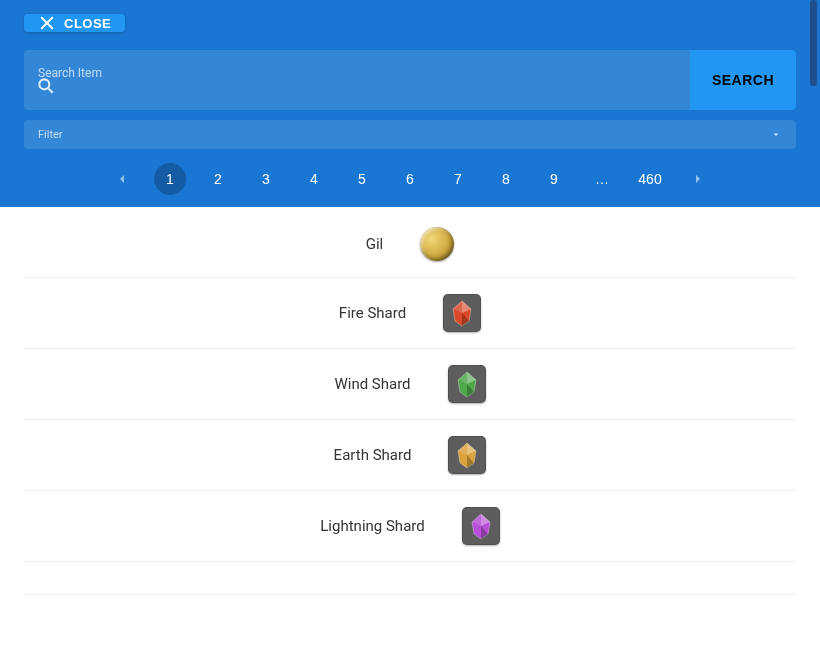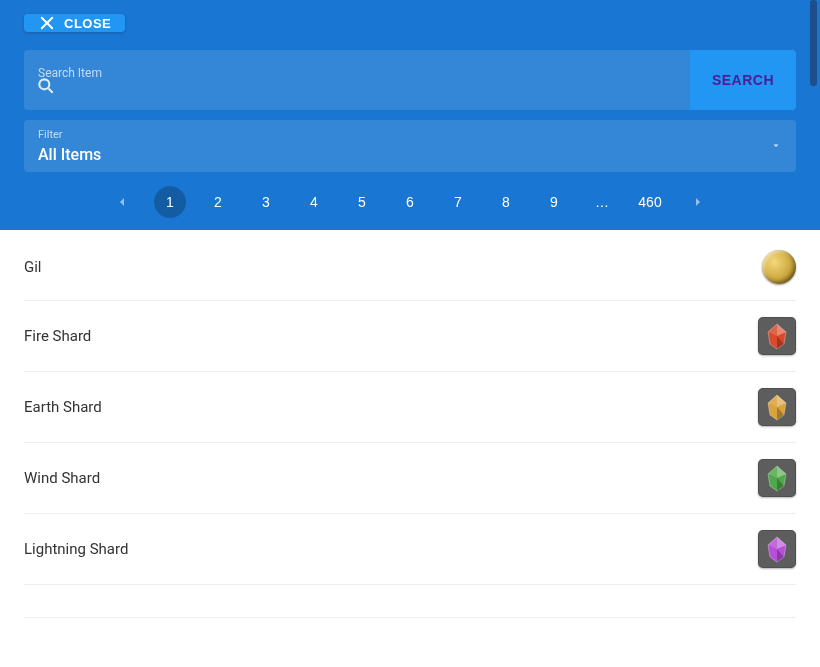--- a/index.html
+++ b/index.html
@@ -77,21 +77,21 @@
     }
     .search-icon {
       position: absolute;
       left: 12px;
       bottom: 10px;
       color: rgba(255,255,255,0.85);
     }
     .search-btn {
       background: #2196f3;
       border: none;
-      color: #4c1d95;
+      color: #000000;
       font-weight: 600;
       font-size: 14px;
       letter-spacing: 0.5px;
       padding: 0 22px;
       border-radius: 0 4px 4px 0;
       cursor: pointer;
     }
     .filter-wrap {
       margin-top: 10px;
       background: rgba(255,255,255,0.12);
@@ -148,21 +148,21 @@
     }
     .page-btn.ellipsis {
       cursor: default;
     }
     .list {
       padding: 0 24px;
     }
     .list-item {
       display: flex;
       align-items: center;
-      justify-content: space-between;
+      justify-content: center;
       padding: 16px 0;
       border-bottom: 1px solid #eee;
       gap: 37px;
     }
     .list-item:first-child { padding-top: 20px; }
     .item-name {
       color: #333;
       font-size: 15px;
     }
     .item-icon {
@@ -207,21 +207,20 @@
             <line x1="15" y1="15" x2="20" y2="20"></line>
         </svg>
       </span>
       <input class="search-input" value="" style="">
     </div>
     <button class="search-btn">SEARCH</button>
   </div>
 
   <div class="filter-wrap">
     <span class="filter-label">Filter</span>
-    <div class="filter-value">All Items</div>
     <span class="dropdown-arrow">
       <svg width="12" height="12" viewBox="0 0 24 24" fill="currentColor">
           <path d="M7 10l5 5 5-5z"></path>
         </svg>
     </span>
   </div>
 
   <div class="pagination" id="pagination">
     <button class="page-btn page-arrow">
       <svg width="16" height="16" viewBox="0 0 24 24" fill="currentColor">
@@ -258,42 +257,42 @@
       <div class="item-icon shard-bg shard">
         <svg width="26" height="28" viewBox="0 0 26 28">
           <path d="M13 2 L22 10 L20 22 L13 27 L6 22 L4 10 Z" fill="#d9492a" stroke="rgba(255,255,255,0.4)" stroke-width="0.8"></path>
           <path d="M13 2 L22 10 L13 14 Z" fill="rgba(255,255,255,0.35)"></path>
           <path d="M13 2 L4 10 L13 14 Z" fill="rgba(255,255,255,0.15)"></path>
           <path d="M13 14 L20 22 L13 27 Z" fill="rgba(0,0,0,0.25)"></path>
         </svg>
       </div>
     </div>
     <div class="list-item">
+      <span class="item-name">Wind Shard</span>
+      <div class="item-icon shard-bg shard">
+        <svg width="26" height="28" viewBox="0 0 26 28">
+          <path d="M13 2 L22 10 L20 22 L13 27 L6 22 L4 10 Z" fill="#4fa84a" stroke="rgba(255,255,255,0.4)" stroke-width="0.8"></path>
+          <path d="M13 2 L22 10 L13 14 Z" fill="rgba(255,255,255,0.35)"></path>
+          <path d="M13 2 L4 10 L13 14 Z" fill="rgba(255,255,255,0.15)"></path>
+          <path d="M13 14 L20 22 L13 27 Z" fill="rgba(0,0,0,0.25)"></path>
+        </svg>
+      </div>
+    </div>
+    <div class="list-item">
       <span class="item-name">Earth Shard</span>
       <div class="item-icon shard-bg shard">
         <svg width="26" height="28" viewBox="0 0 26 28">
           <path d="M13 2 L22 10 L20 22 L13 27 L6 22 L4 10 Z" fill="#d9a23a" stroke="rgba(255,255,255,0.4)" stroke-width="0.8"></path>
           <path d="M13 2 L22 10 L13 14 Z" fill="rgba(255,255,255,0.35)"></path>
           <path d="M13 2 L4 10 L13 14 Z" fill="rgba(255,255,255,0.15)"></path>
           <path d="M13 14 L20 22 L13 27 Z" fill="rgba(0,0,0,0.25)"></path>
         </svg>
       </div>
     </div>
     <div class="list-item">
-      <span class="item-name">Wind Shard</span>
-      <div class="item-icon shard-bg shard">
-        <svg width="26" height="28" viewBox="0 0 26 28">
-          <path d="M13 2 L22 10 L20 22 L13 27 L6 22 L4 10 Z" fill="#4fa84a" stroke="rgba(255,255,255,0.4)" stroke-width="0.8"></path>
-          <path d="M13 2 L22 10 L13 14 Z" fill="rgba(255,255,255,0.35)"></path>
-          <path d="M13 2 L4 10 L13 14 Z" fill="rgba(255,255,255,0.15)"></path>
-          <path d="M13 14 L20 22 L13 27 Z" fill="rgba(0,0,0,0.25)"></path>
-        </svg>
-      </div>
-    </div>
-    <div class="list-item">
       <span class="item-name">Lightning Shard</span>
       <div class="item-icon shard-bg shard">
         <svg width="26" height="28" viewBox="0 0 26 28">
           <path d="M13 2 L22 10 L20 22 L13 27 L6 22 L4 10 Z" fill="#b84fd9" stroke="rgba(255,255,255,0.4)" stroke-width="0.8"></path>
           <path d="M13 2 L22 10 L13 14 Z" fill="rgba(255,255,255,0.35)"></path>
           <path d="M13 2 L4 10 L13 14 Z" fill="rgba(255,255,255,0.15)"></path>
           <path d="M13 14 L20 22 L13 27 Z" fill="rgba(0,0,0,0.25)"></path>
         </svg>
       </div>
     </div>

